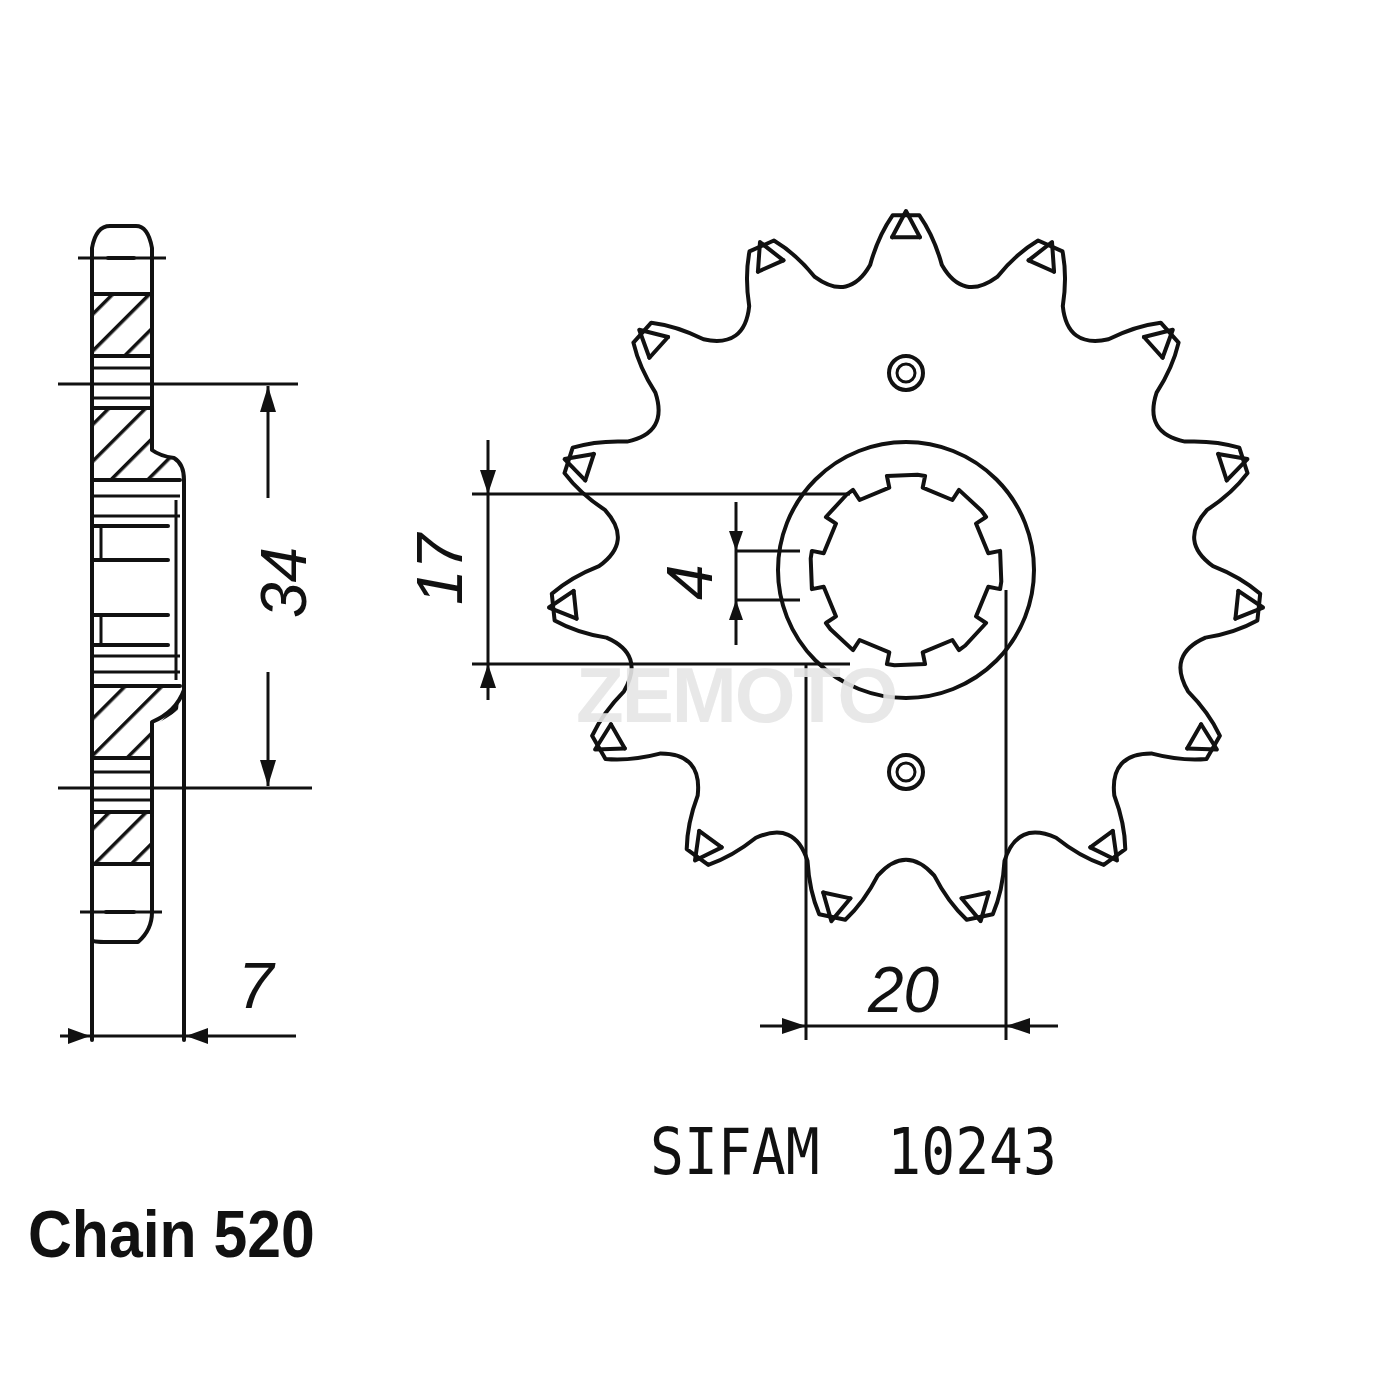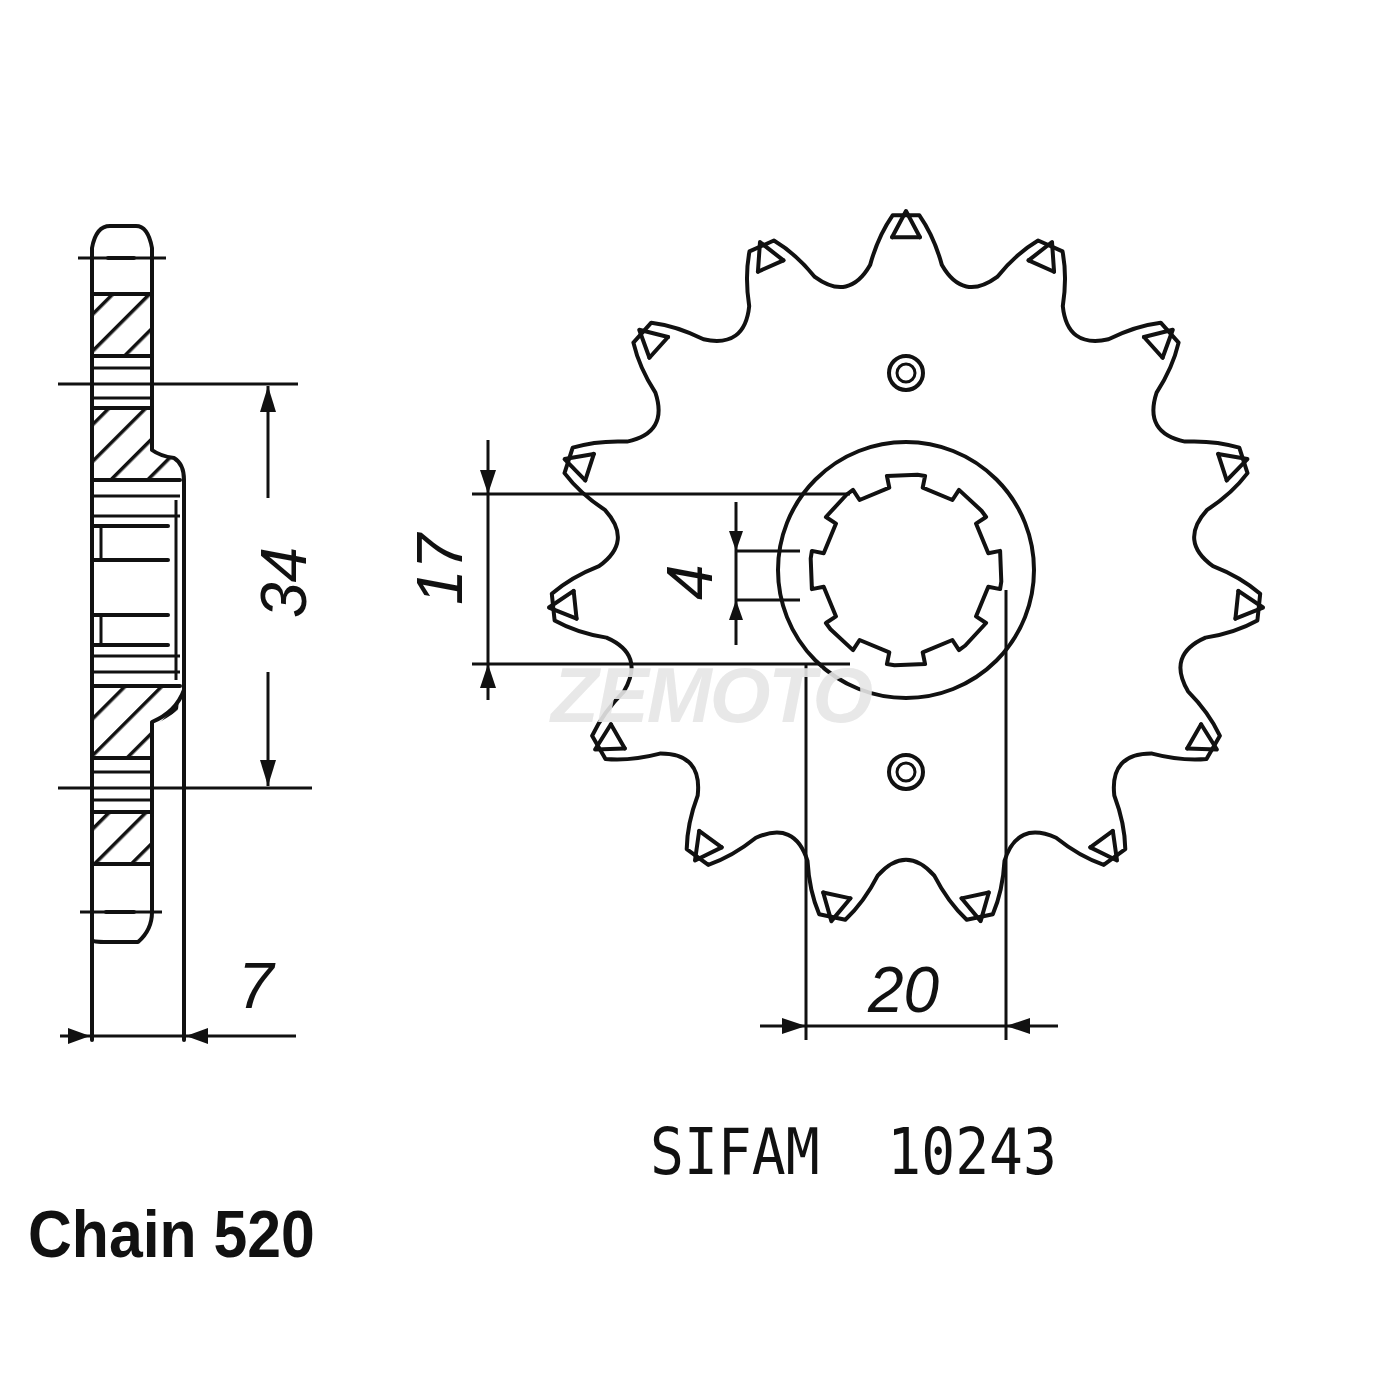--- a/index.html
+++ b/index.html
@@ -12,22 +12,22 @@
     position: absolute; left: 28px; top: 1196px;
     font-family: "Liberation Sans", sans-serif; font-weight: bold; font-size: 66px; color: #111111;
     transform: scaleX(0.92); transform-origin: left top;
   }
   .ref-label {
     position: absolute; left: 650px; top: 1115px;
     font-family: "DejaVu Sans Mono", monospace; font-size: 64px; color: #111111; white-space: pre;
     transform: scaleX(0.88); transform-origin: left top;
   }
   .watermark {
-    position: absolute; left: 551px; top: 650px;
-    font-family: "Liberation Sans", sans-serif; font-weight: bold; font-style: italic;
+    position: absolute; left: 576px; top: 650px;
+    font-family: "Liberation Sans", sans-serif; font-weight: bold; 
     font-size: 78px; color: #e6e6e6; letter-spacing: -2px; opacity: 0.9;
   }
 </style>
 </head>
 <body>
 
 <svg id="drawing" viewBox="0 0 1400 1400" xmlns="http://www.w3.org/2000/svg">
 
   <g>
     <defs>

